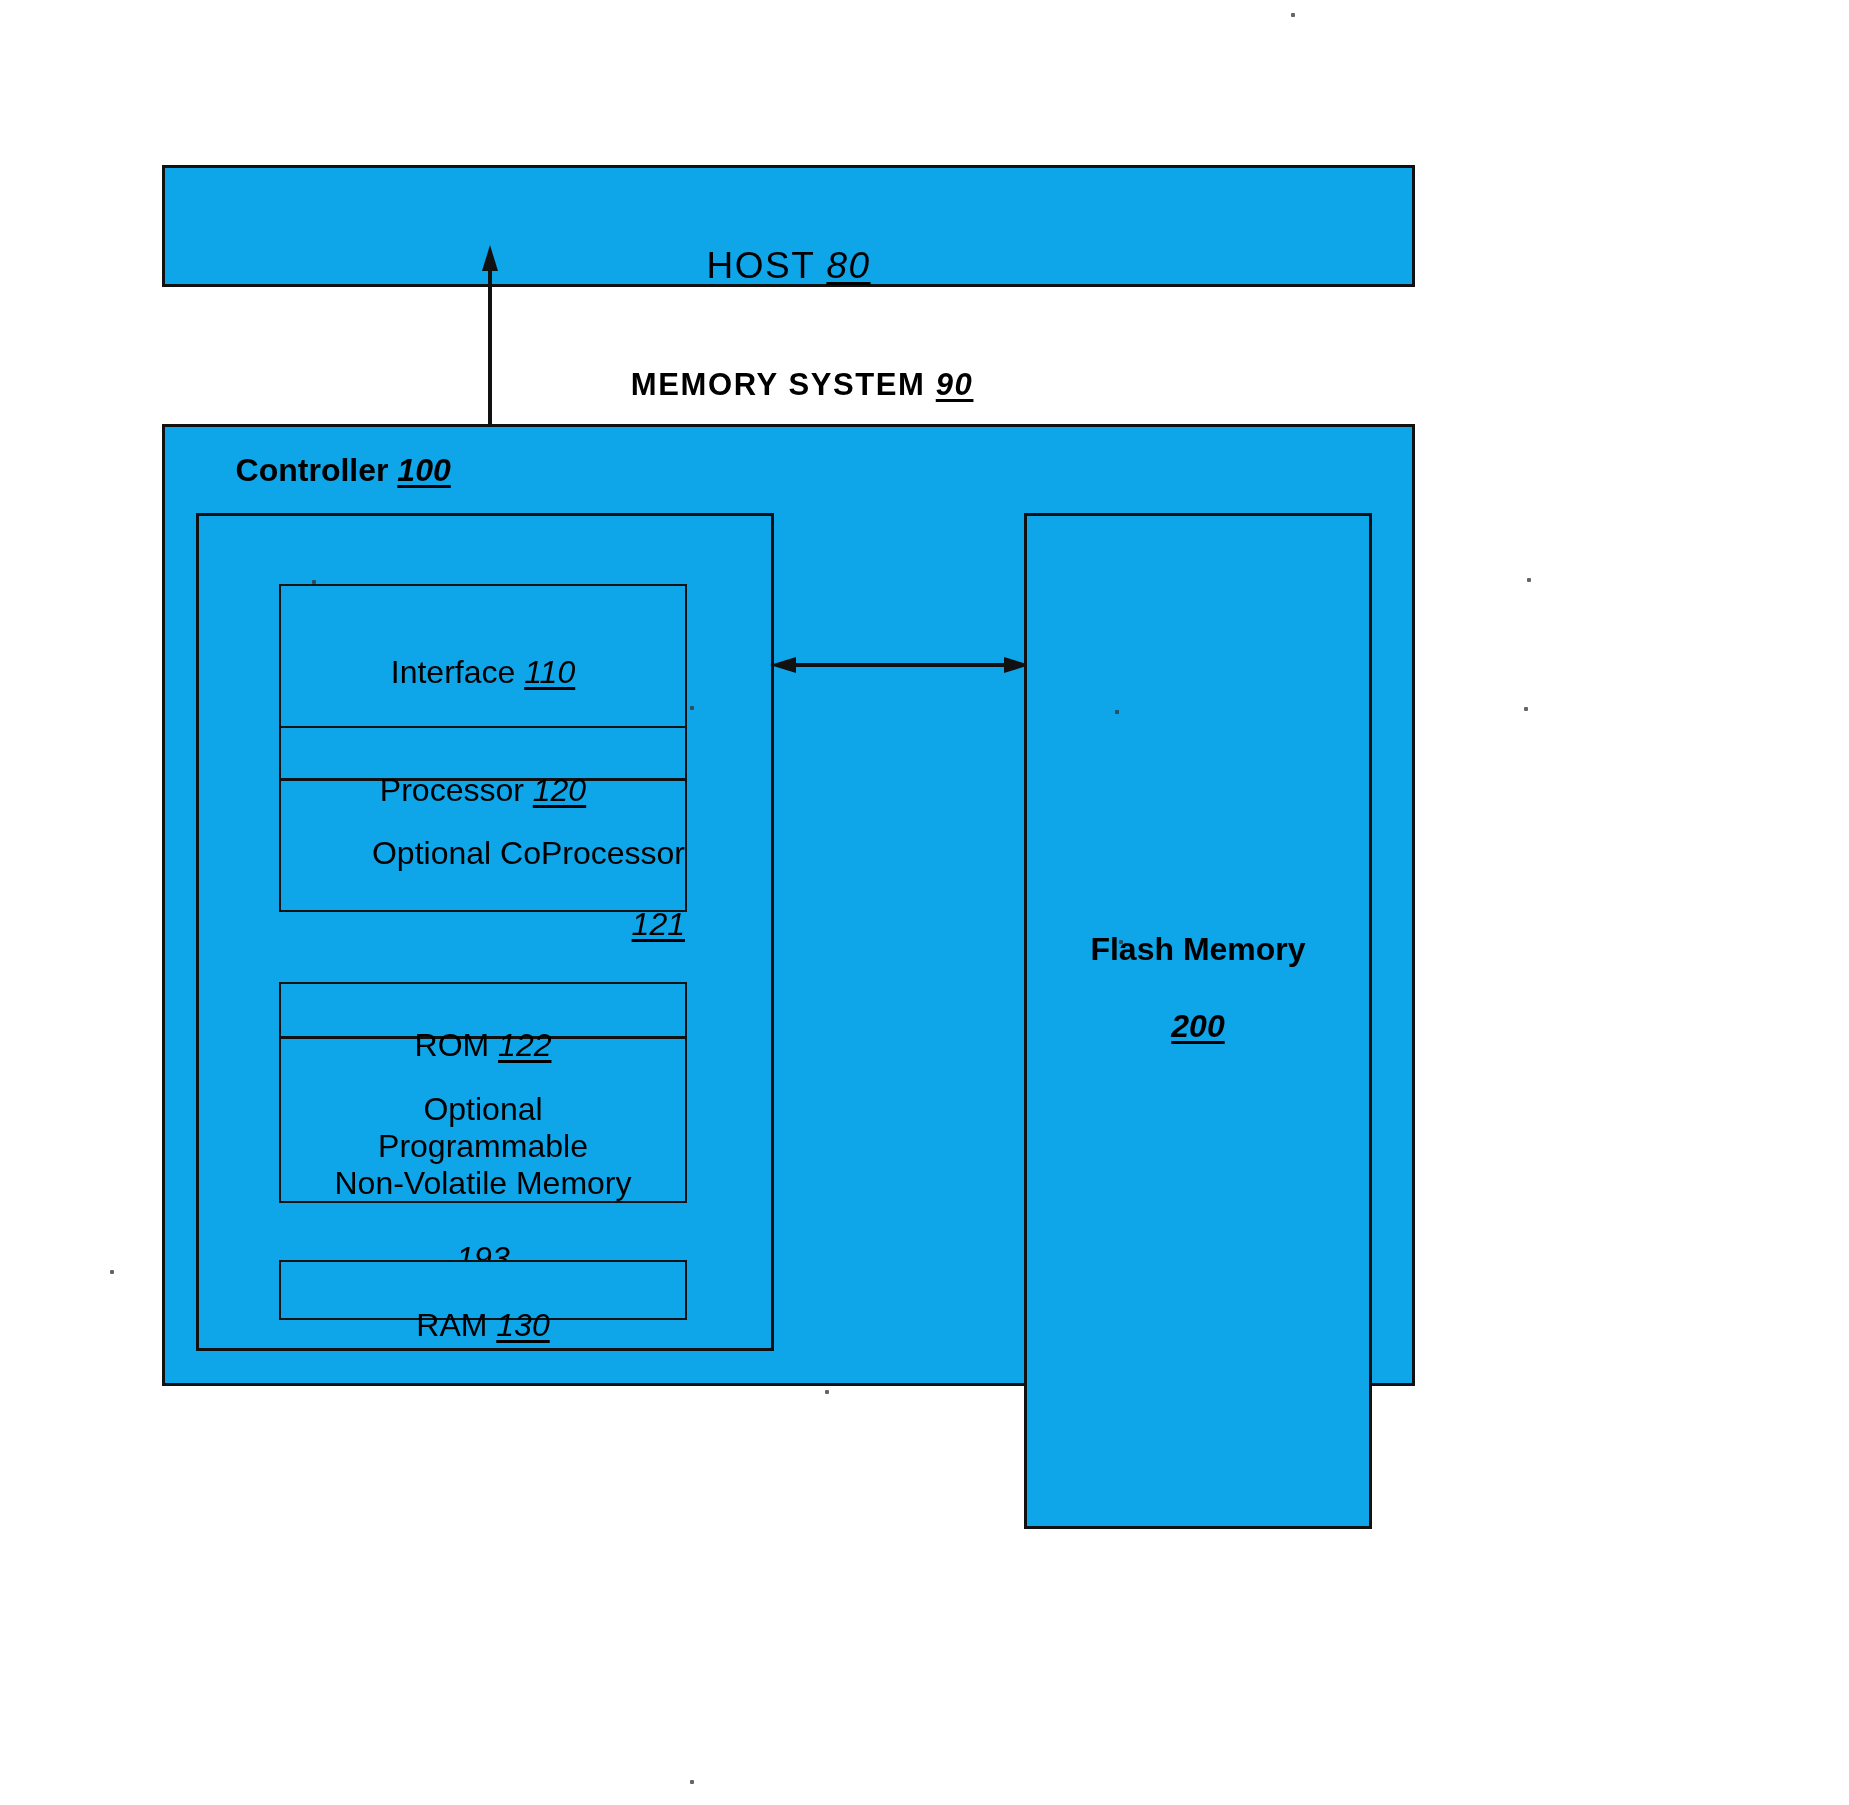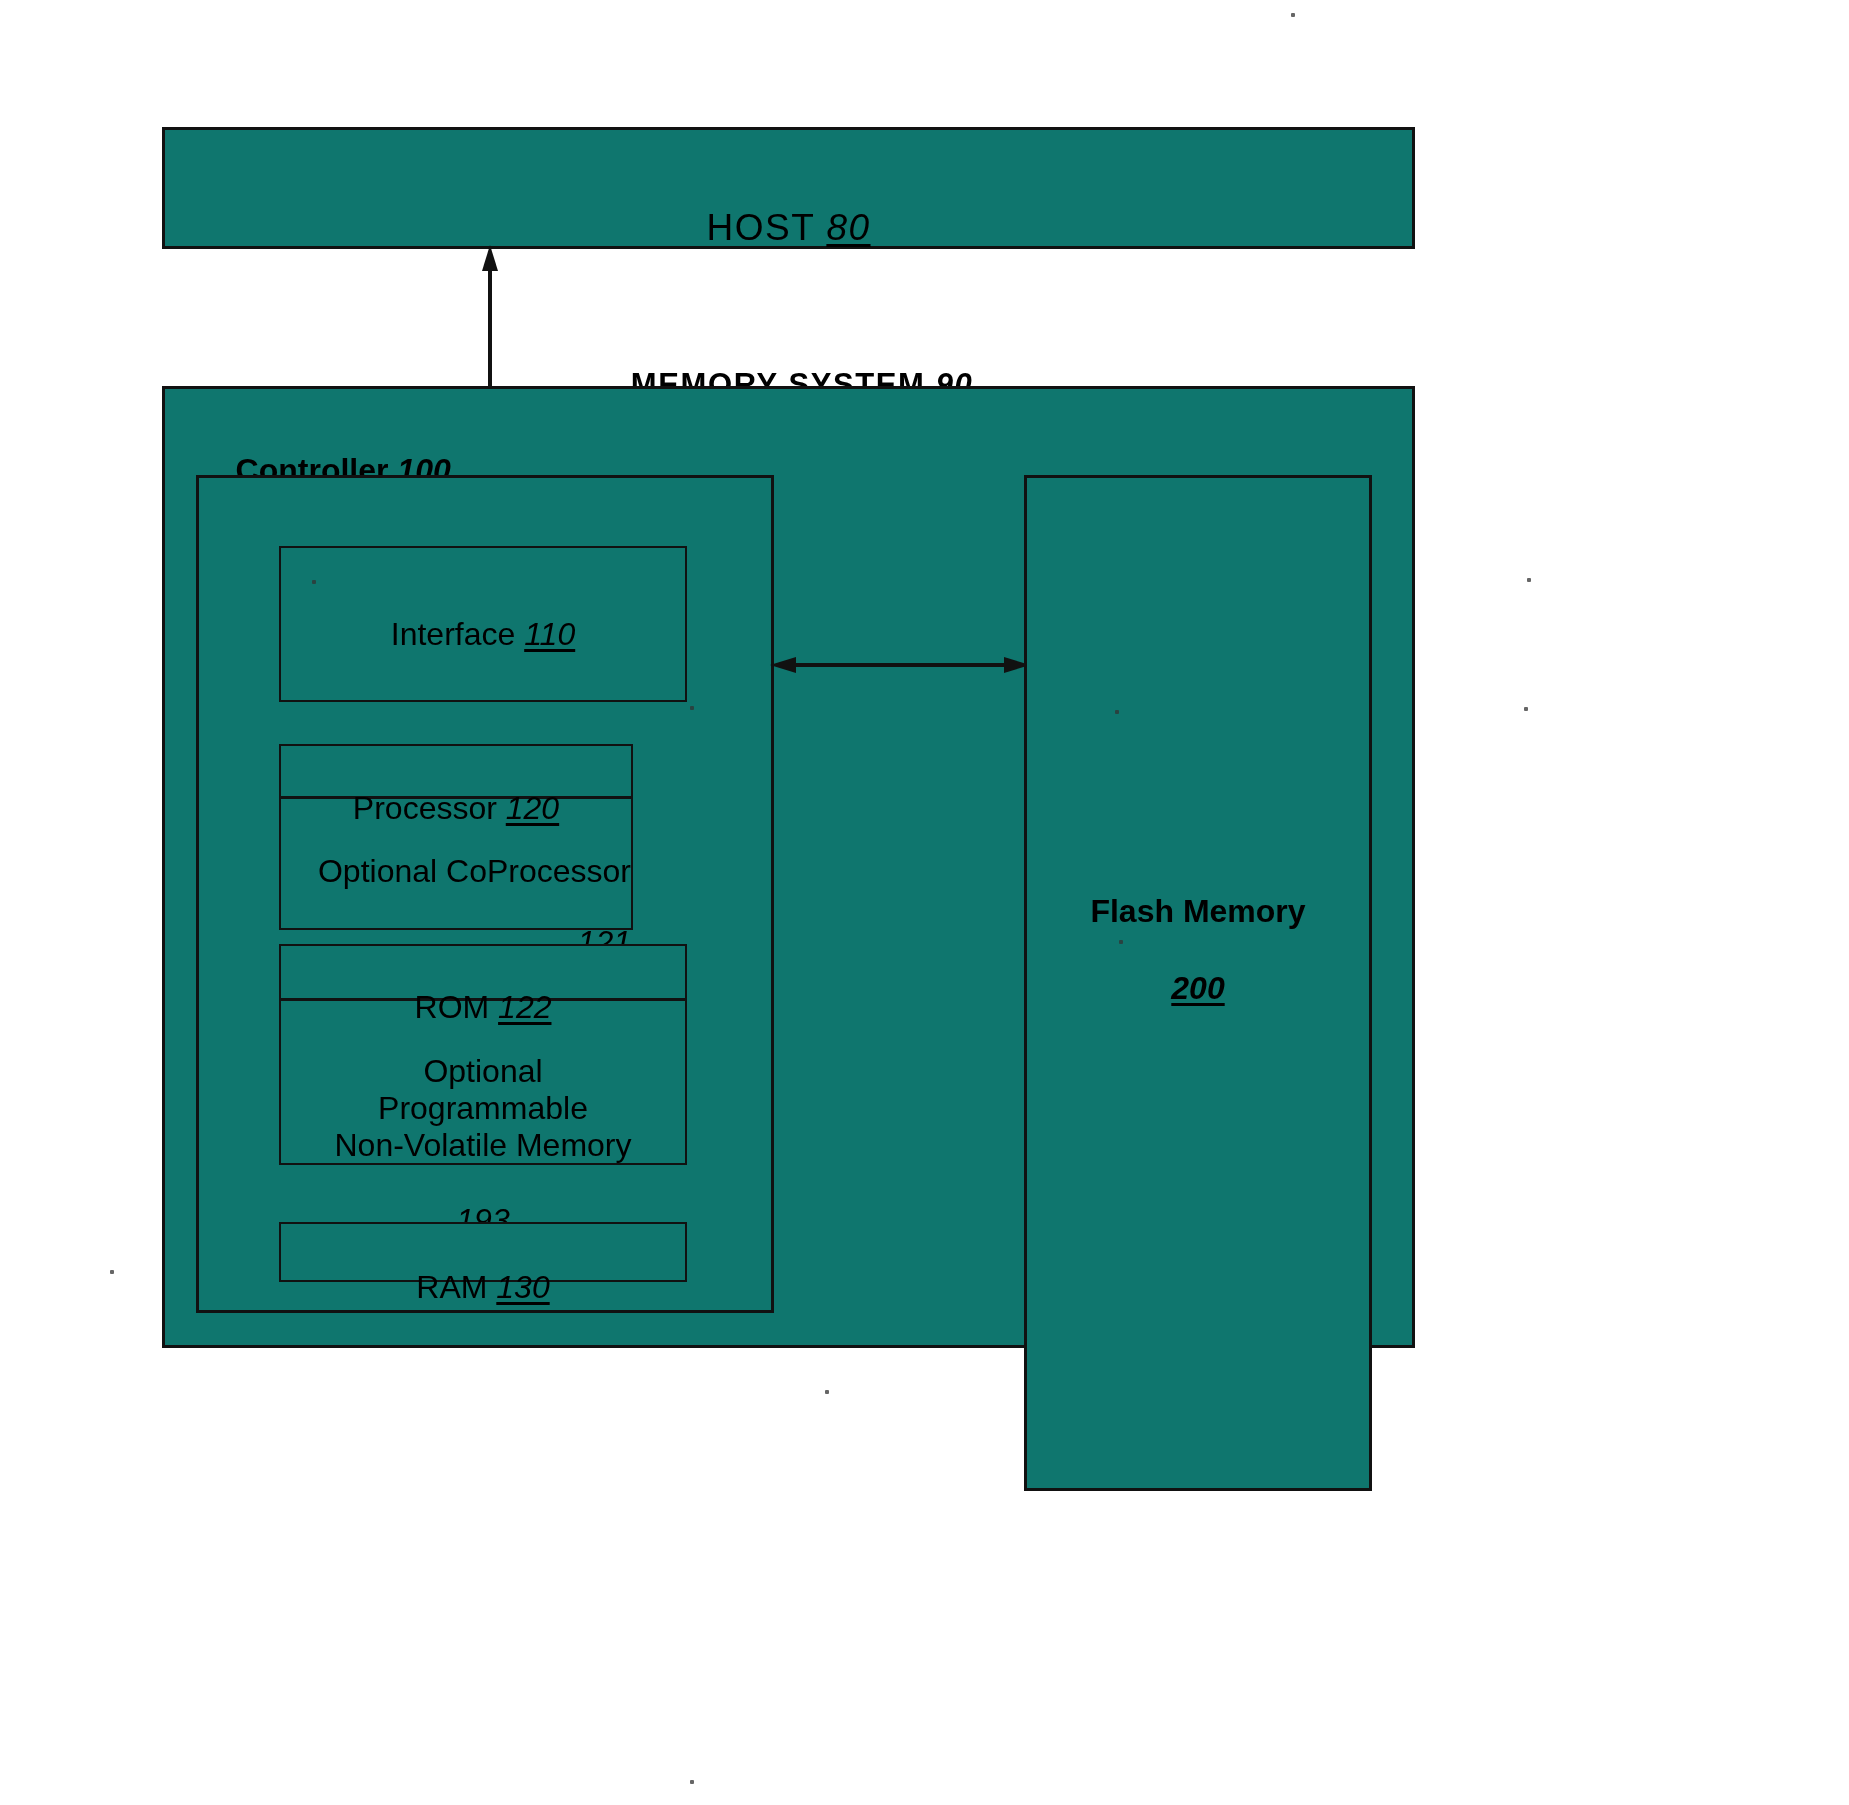--- a/index.html
+++ b/index.html
@@ -19,21 +19,22 @@
   .stage {
     position: absolute;
     inset: 0;
   }
 
   
   .box {
     position: absolute;
     box-sizing: border-box;
     border: 3px solid #111111;
-    background: #0f766e;
+    background: #0ea5e9;
+    margin-top: 38px;
   }
   .box.thin { border-width: 2px; }
 
   .lbl {
     position: absolute;
     white-space: pre;
     line-height: 1.12;
   }
 
   
@@ -104,22 +105,22 @@
     width: 408px;
     height: 156px;
   }
   #interface-label {
     top: 33px;
     font-size: 32px;
   }
 
   #proc-group {
     left: 279px;
-    top: 744px;
-    width: 354px;
+    top: 688px;
+    width: 408px;
     height: 186px;
   }
   #proc-head {
     position: absolute;
     left: 0; right: 0;
     top: 0;
     height: 53px;
     box-sizing: border-box;
     border-bottom: 3px solid #111111;
   }

